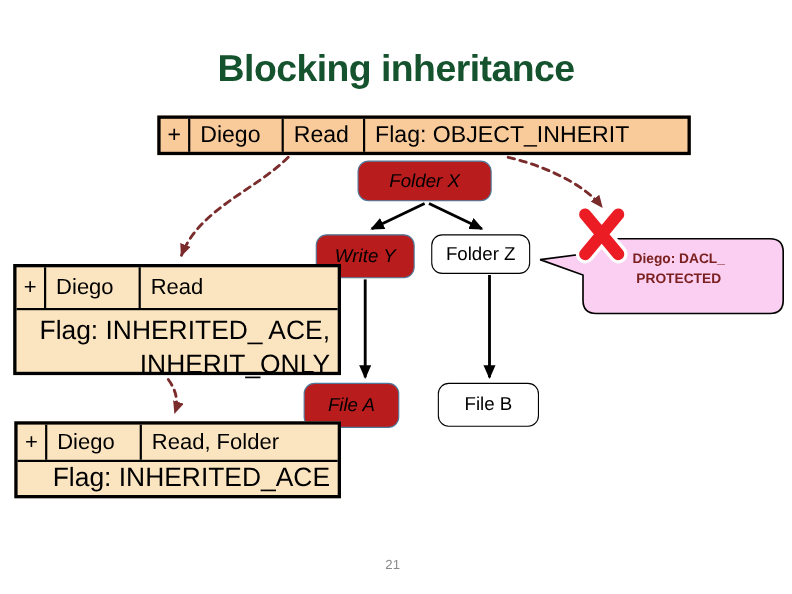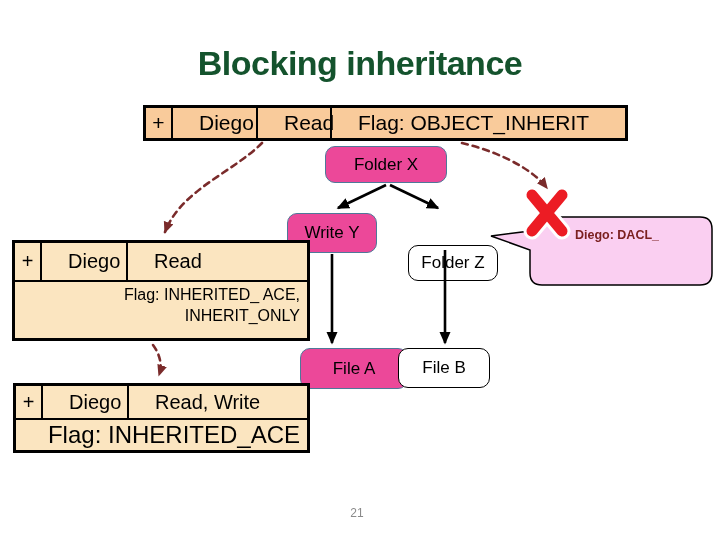--- a/index.html
+++ b/index.html
@@ -7,52 +7,52 @@
     position:relative;width:720px;height:540px;background:#ffffff;overflow:hidden;
     font-family:"Liberation Sans", sans-serif;color:#000;
   }
   .title{
     position:absolute;top:44px;left:0;width:100%;margin:0;
     text-align:center;font-size:34px;font-weight:700;letter-spacing:-0.5px;color:#14532d;
   }
   
   .ace{position:absolute;box-sizing:border-box;border:2.5px solid #000;display:flex;flex-direction:column;}
   .ace .row{display:flex;flex:0 0 auto;}
-  .cell{display:flex;align-items:center;box-sizing:border-box;border-right:2.5px solid #000;padding:0 4px 0 26px;white-space:nowrap;}
+  .cell{display:flex;align-items:center;box-sizing:border-box;border-right:2.5px solid #000;padding:0 4px 0 9px;white-space:nowrap;}
   .cell.plus{justify-content:center;padding:0;}
   .cell.last{border-right:none;flex:1;}
   .ace-top{left:143px;top:105px;width:485px;height:36px;background:#F9CB9B;border-width:3px;}
   .ace-top .row{flex:1;font-size:21px;}
   .ace-top .plus{width:27px;}
   .ace-top .c-principal{width:85px;}
   .ace-top .c-permission{width:74px;}
   .ace-middle{left:12px;top:240px;width:298px;height:101px;background:#FBE5C0;border-width:3px;}
   .ace-middle .row1{height:37px;border-bottom:2.5px solid #000;font-size:20px;}
   .ace-middle .plus{width:27px;}
   .ace-middle .c-principal{width:86px;}
-  .flags2{flex:1;font-size:16px;text-align:right;padding:3px 7px 0 0;line-height:1.3;}
+  .flags2{flex:1;font-size:24px;text-align:right;padding:3px 7px 0 0;line-height:1.3;}
   .flags2 span{display:block;}
   .ace-bottom{left:13px;top:383px;width:297px;height:70px;background:#FBE5C0;border-width:3px;}
   .ace-bottom .row1{height:32px;border-bottom:2.5px solid #000;font-size:20px;}
   .ace-bottom .plus{width:27px;}
   .ace-bottom .c-principal{width:86px;}
   .flagrow{flex:1;display:flex;align-items:center;justify-content:flex-end;padding-right:7px;font-size:24px;}
   .z2{z-index:4;}
   
   .node{
     position:absolute;box-sizing:border-box;border-radius:10px;
     display:flex;align-items:center;justify-content:center;
     font-size:17px;z-index:1;
   }
-  .node.blue{background:#ec4899;border:1.5px solid #4F7899;}
+  .node.blue{background:#b91c1c;border:1.5px solid #4F7899;font-style:italic;}
   .node.white{background:#fff;border:1.5px solid #000;}
   .n-folder-x{left:325px;top:146px;width:122px;height:37px;}
   .n-folder-y{left:287px;top:213px;width:90px;height:40px;}
-  .n-folder-z{left:408px;top:213px;width:90px;height:36px;margin-top:32px;}
-  .n-file-a{left:300px;top:348px;width:108px;height:41px;}
+  .n-folder-z{left:392px;top:213px;width:90px;height:36px;}
+  .n-file-a{left:276px;top:348px;width:87px;height:41px;}
   .n-file-b{left:398px;top:348px;width:92px;height:40px;}
   
   .connectors{position:absolute;left:0;top:0;width:720px;height:540px;z-index:3;pointer-events:none;}
   .callout-svg{position:absolute;left:488px;top:214px;z-index:5;}
   .callout-text{
     position:absolute;left:531px;top:227px;width:172px;z-index:5;
     text-align:center;font-size:12.5px;font-weight:700;color:#7B2020;line-height:1.4;
   }
   .callout-text span{display:block;}
   .cross-svg{position:absolute;left:522px;top:186px;z-index:6;}
@@ -92,21 +92,21 @@
     <div class="flags2">
       <span>Flag: INHERITED_ ACE,</span>
       <span>INHERIT_ONLY</span>
     </div>
   </div>
 
   <div class="ace ace-bottom z2">
     <div class="row row1">
       <span class="cell plus">+</span>
       <span class="cell c-principal">Diego</span>
-      <span class="cell last">Read, Write</span>
+      <span class="cell last">Read, Folder</span>
     </div>
     <div class="flagrow">Flag: INHERITED_ACE</div>
   </div>
 
   <svg class="connectors" width="720" height="540" viewBox="0 0 720 540">
     <defs>
       <marker id="mBlack" markerUnits="userSpaceOnUse" markerWidth="14" markerHeight="12" refX="11" refY="5.5" orient="auto">
         <path d="M0,0 L12.5,5.5 L0,11 Z" fill="#000"></path>
       </marker>
       <marker id="mMaroon" markerUnits="userSpaceOnUse" markerWidth="13" markerHeight="11" refX="10" refY="5" orient="auto">
@@ -126,20 +126,21 @@
       <path d="M462,143 C492,150 530,166 547,188" marker-end="url(#mMaroon)"></path>
       <path d="M153,345 C161,356 162,366 159,375" marker-end="url(#mMaroon)"></path>
     </g>
   </svg>
 
   <svg class="callout-svg" width="230" height="78" viewBox="0 0 230 78">
     <path d="M 54 3 H 212 Q 224 3 224 15 V 59 Q 224 71 212 71 H 54 Q 42 71 42 59 V 36 L 3 22 L 42 17 V 15 Q 42 3 54 3 Z" fill="#FACFF1" stroke="#000" stroke-width="1.5"></path>
   </svg>
   <div class="callout-text">
     <span>Diego: DACL_</span>
+    <span>PROTECTED</span>
   </div>
 
   <svg class="cross-svg" width="50" height="54" viewBox="0 0 50 54">
     <g stroke-linecap="round">
       <path d="M10,9 L40,45 M40,9 L10,45" stroke="#ffffff" stroke-width="17" fill="none"></path>
       <path d="M10,9 L40,45 M40,9 L10,45" stroke="#EC1C24" stroke-width="11" fill="none"></path>
     </g>
   </svg>
 
   <div class="page-number">21</div>

